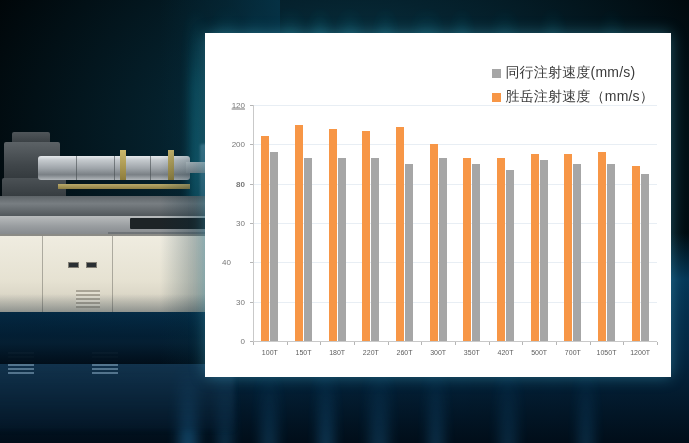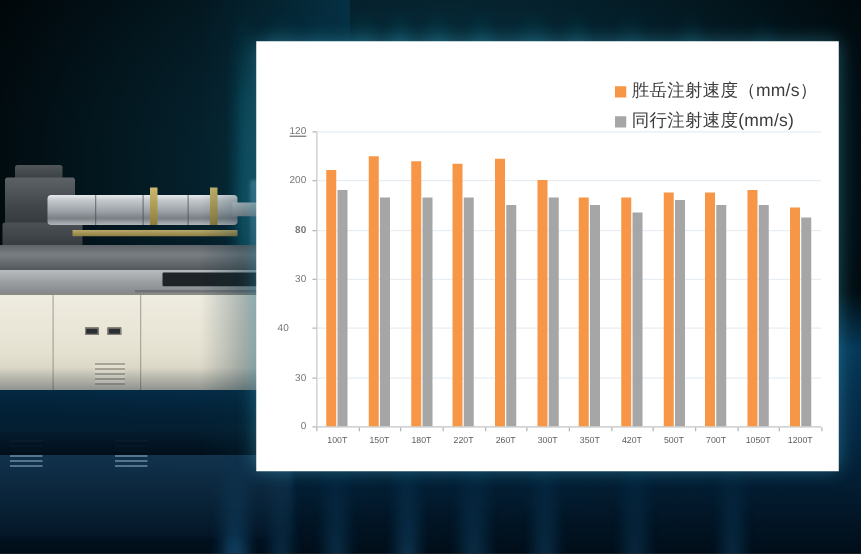--- a/index.html
+++ b/index.html
@@ -312,26 +312,26 @@
     <div class="lower-vent" style="left:8px;  top:248px;"></div>
     <div class="lower-vent" style="left:92px; top:248px;"></div>
     <div class="photo-fade-b"></div>
     <div class="photo-fade-r"></div>
   </div>
 
   <div class="panel">
 
     <div class="legend">
       <div class="legend-row">
+        <span class="legend-sw" style="background: rgb(166, 166, 166);"></span>
+        <span class="legend-label">同行注射速度(mm/s)</span>
+      </div>
+      <div class="legend-row">
         <span class="legend-sw" style="background: rgb(247, 150, 70);"></span>
         <span class="legend-label">胜岳注射速度（mm/s）</span>
-      </div>
-      <div class="legend-row">
-        <span class="legend-sw" style="background: rgb(166, 166, 166);"></span>
-        <span class="legend-label">同行注射速度(mm/s)</span>
       </div>
     </div>
 
     <div class="plot" id="plot">
         <div class="gridline" style="left: 48px; top: 308px; width: 404px;"></div>
         <div class="tickmark-y" style="left: 45px; top: 308px;"></div>
         <div class="ytick" style="left: 18px; top: 308px;">0</div>
         <div class="gridline" style="left: 48px; top: 268.667px; width: 404px;"></div>
         <div class="tickmark-y" style="left: 45px; top: 268.667px;"></div>
         <div class="ytick" style="left: 18px; top: 268.667px;">30</div>

